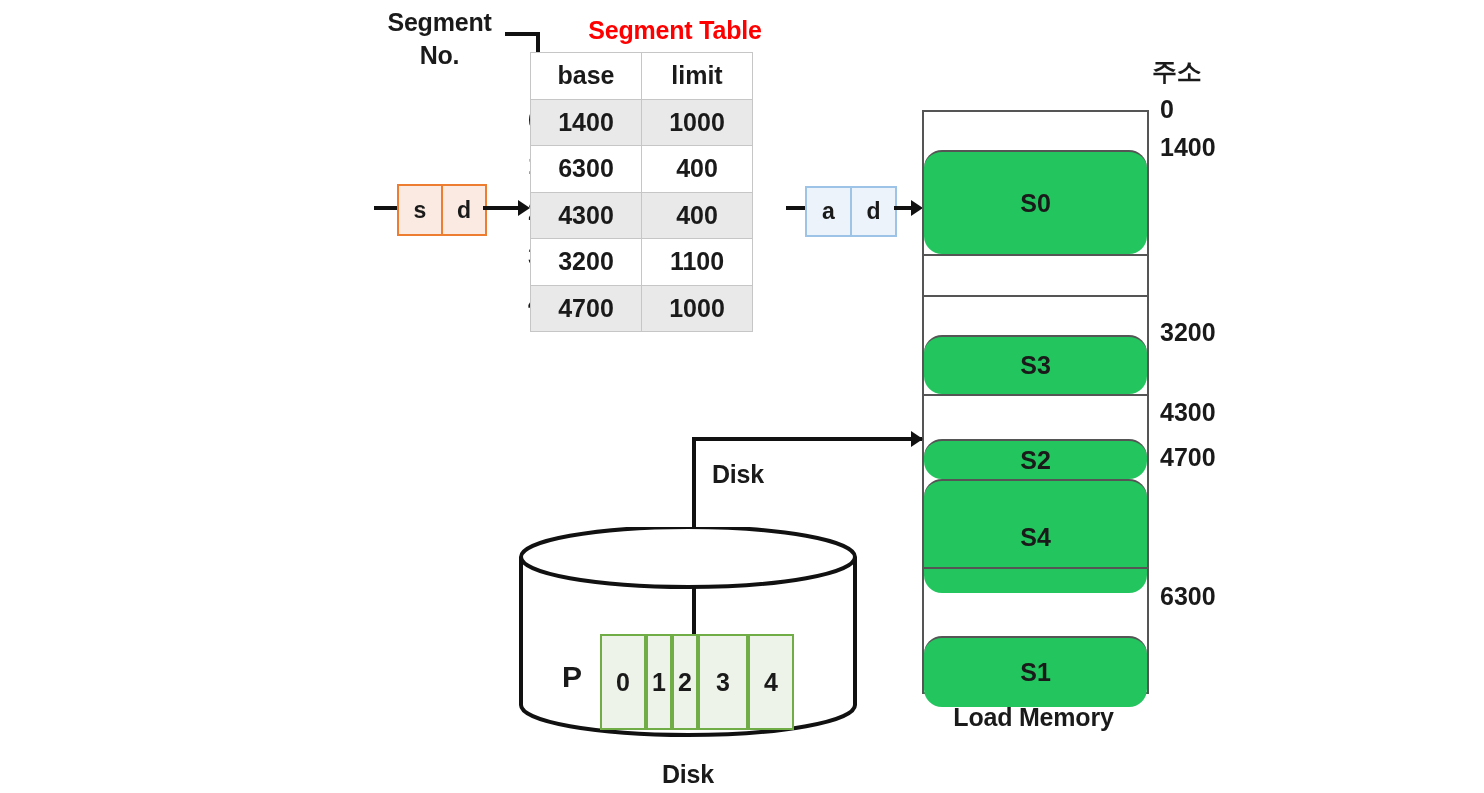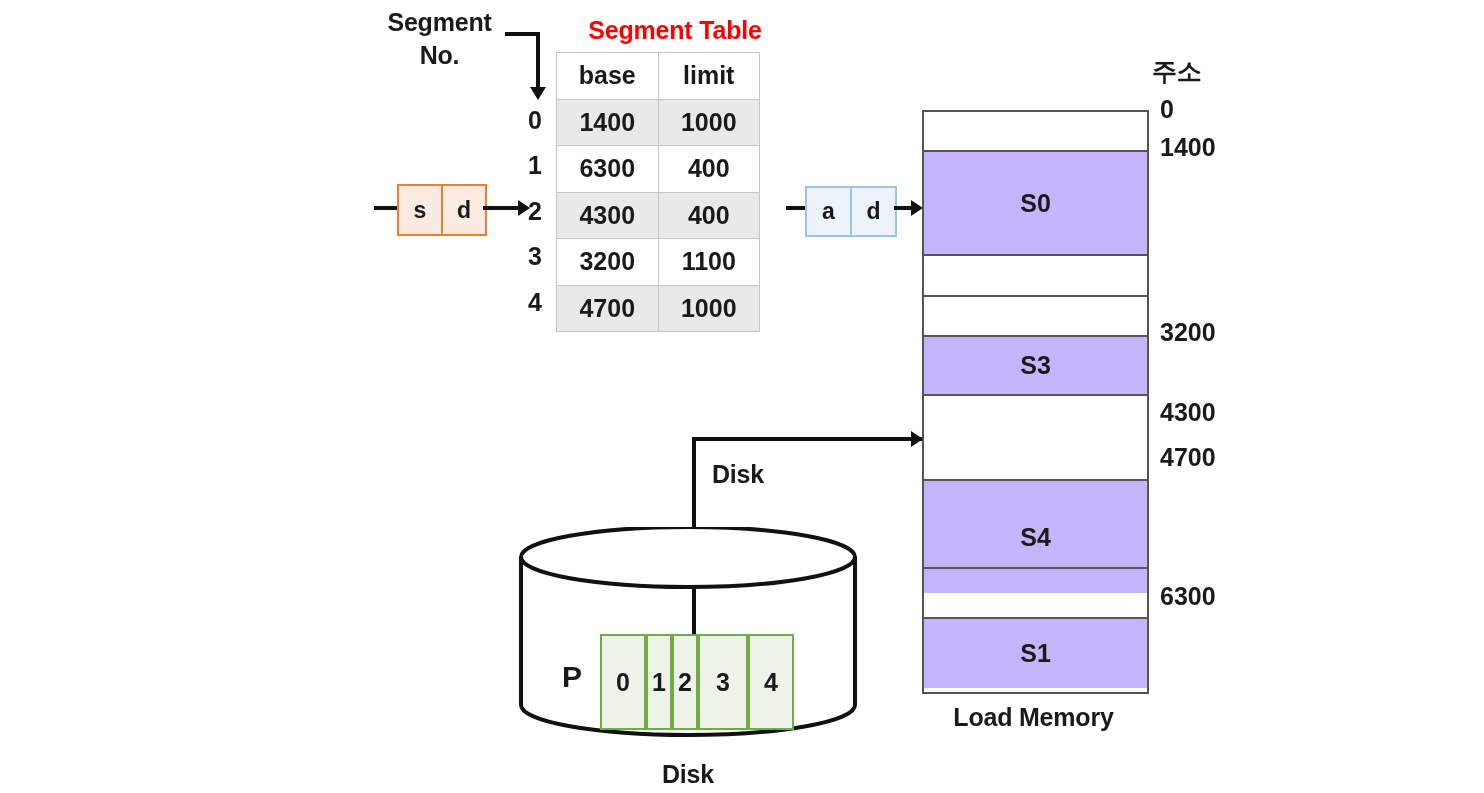--- a/index.html
+++ b/index.html
@@ -60,21 +60,21 @@
   #seg-title{
     left:560px;top:8px;width:230px;text-align:center;
     font-size:25px;font-weight:700;color:#FF0000;margin-top:8px;
   }
   #seg-index{left:515px;top:52px;width:40px;}
   #seg-index .ix{
     height:45.5px;display:flex;align-items:center;justify-content:center;
     font-size:25px;font-weight:700;
   }
   #seg-table{
-    left:556px;top:52px;width:204px;
+    left:530px;top:52px;width:223px;
     border-collapse:collapse;table-layout:fixed;background:#fff;
   }
   #seg-table td,#seg-table th{
     height:45.5px;border:1.5px solid #c6c6c6;
     text-align:center;font-size:25px;font-weight:700;padding:0;
     font-family:"Liberation Sans","DejaVu Sans",sans-serif;color:#1a1a1a;
   }
   #seg-table tr.alt td{background:#e9e9e9;}
   #seg-table tr.hdr th{background:#fff;}
 
@@ -97,21 +97,21 @@
   }
 
   
   #mem-box{left:922px;top:110px;width:223px;height:580px;
     border:2.5px solid #555;background:#fff;}
   #mem-box .blk{
     position:absolute;left:0;width:100%;
     display:flex;align-items:center;justify-content:center;
     font-size:25px;font-weight:700;box-sizing:border-box;
   }
-  #mem-box .blk.filled{background:#c4b5fd;}
+  #mem-box .blk.filled{background:#22c55e;border-radius:18px;}
   #mem-box .blk.line-top{border-top:2.5px solid #555;}
 
   #mem-addr{left:1160px;top:0;width:140px;}
   #mem-addr .ad{position:absolute;left:0;font-size:25px;font-weight:700;white-space:nowrap;}
   #addr-title{left:1152px;top:55px;font-size:25px;font-weight:700;}
   #mem-caption{left:922px;top:703px;width:223px;text-align:center;
     font-size:25px;font-weight:700;}
 
   
   #load-v{left:692px;top:437px;width:3.5px;height:208px;background:#111;}
@@ -209,23 +209,24 @@
 
   <div class="abs lbl" id="addr-title">주소</div>
 
   <div class="abs" id="mem-box">
     <div class="blk" style="top:0px;height:38px;"></div>
     <div class="blk filled line-top" style="top:38px;height:104px;">S0</div>
     <div class="blk line-top" style="top:142px;height:41px;"></div>
     <div class="blk line-top" style="top:183px;height:40px;"></div>
     <div class="blk filled line-top" style="top:223px;height:59px;">S3</div>
     <div class="blk line-top" style="top:282px;height:45px;"></div>
+    <div class="blk filled line-top" style="top:327px;height:40px;">S2</div>
     <div class="blk filled line-top" style="top:367px;height:114px;">S4</div>
     <div class="blk line-top" style="top:455px;height:50px;"></div>
-    <div class="blk filled line-top" style="top:505px;height:71px;">S1</div>
+    <div class="blk filled line-top" style="top:524px;height:71px;">S1</div>
   </div>
 
   <div class="abs" id="mem-addr">
     <div class="ad" style="top:95px;">0</div>
     <div class="ad" style="top:133px;">1400</div>
     <div class="ad" style="top:318px;">3200</div>
     <div class="ad" style="top:398px;">4300</div>
     <div class="ad" style="top:443px;">4700</div>
     <div class="ad" style="top:582px;">6300</div>
   </div>

